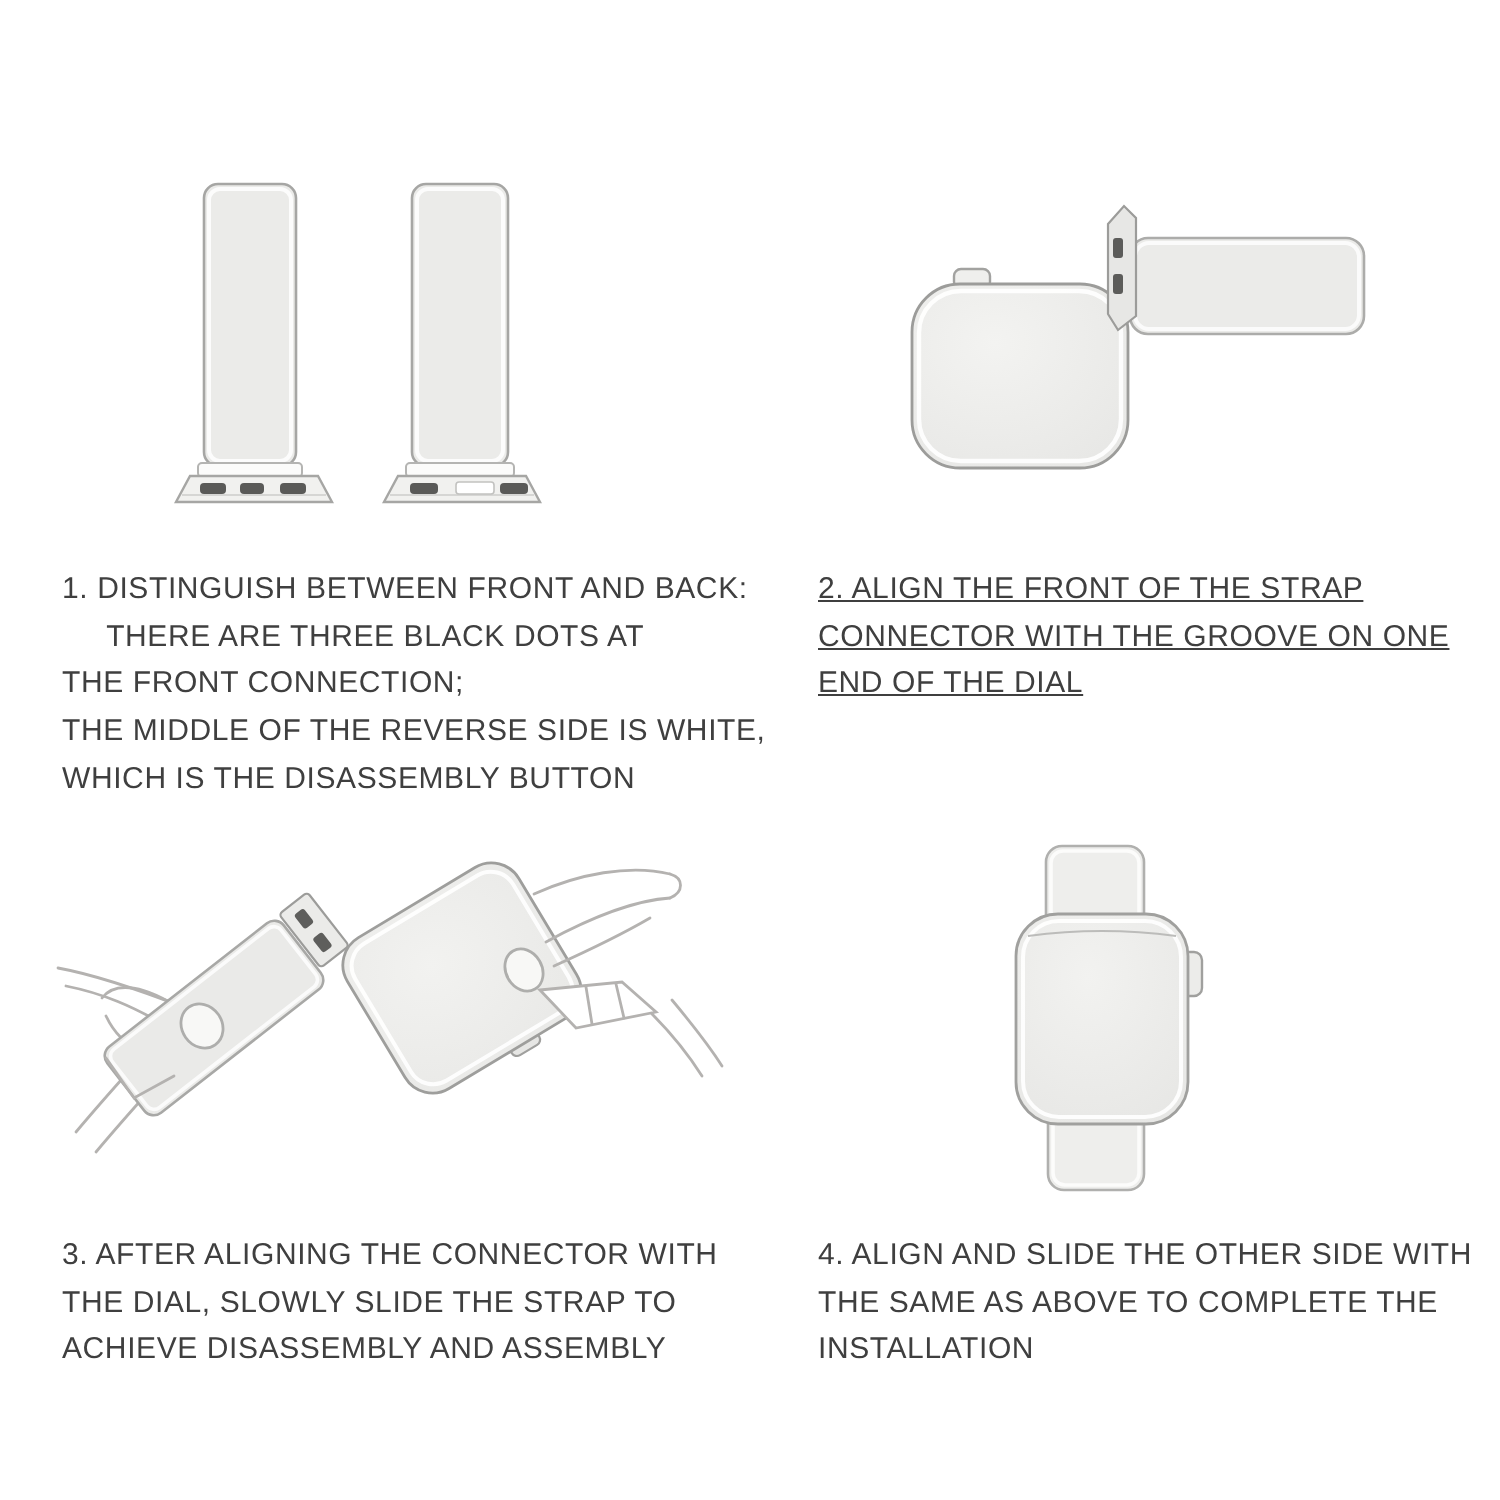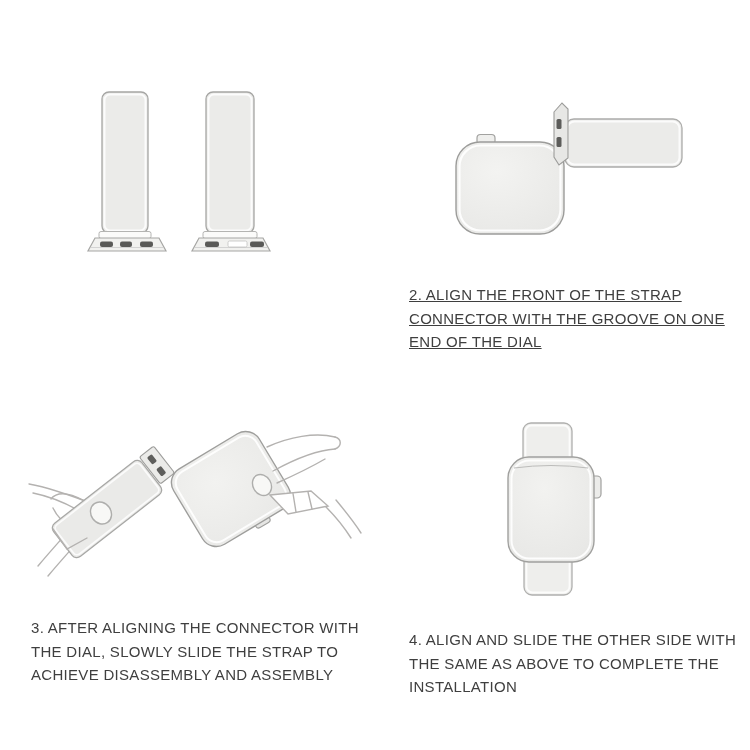--- a/index.html
+++ b/index.html
@@ -159,23 +159,28 @@
       <rect x="84" y="58" width="12" height="22" rx="4" fill="#ececea" stroke="#a0a09e" stroke-width="1.2"></rect>
 
       <g>
         <rect x="3" y="39" width="86" height="105" rx="21" fill="url(#dialGradC)" stroke="#a0a09e" stroke-width="1.4"></rect>
         <rect x="6.5" y="42.5" width="79" height="98" rx="18" fill="none" stroke="#ffffff" stroke-opacity="0.9" stroke-width="2"></rect>
         <path d="M9,50 Q46,45 83,50" fill="none" stroke="#bcbcba" stroke-width="1"></path>
       </g>
     </svg>
   </div>
 
+  <div class="step-text" style="left:31px;top:283px;">1. DISTINGUISH BETWEEN FRONT AND BACK:
+     THERE ARE THREE BLACK DOTS AT
+THE FRONT CONNECTION;
+THE MIDDLE OF THE REVERSE SIDE IS WHITE,
+WHICH IS THE DISASSEMBLY BUTTON</div>
   <div class="step-text" style="left:409px;top:283px;text-decoration:underline;">2. ALIGN THE FRONT OF THE STRAP
 CONNECTOR WITH THE GROOVE ON ONE
 END OF THE DIAL</div>
   <div class="step-text" style="left:31px;top:616px;">3. AFTER ALIGNING THE CONNECTOR WITH
 THE DIAL, SLOWLY SLIDE THE STRAP TO
 ACHIEVE DISASSEMBLY AND ASSEMBLY</div>
-  <div class="step-text" style="left:409px;top:616px;margin-top:12px;">4. ALIGN AND SLIDE THE OTHER SIDE WITH
+  <div class="step-text" style="left:409px;top:616px;">4. ALIGN AND SLIDE THE OTHER SIDE WITH
 THE SAME AS ABOVE TO COMPLETE THE
 INSTALLATION</div>
 
 </div>
 
 </body></html>

